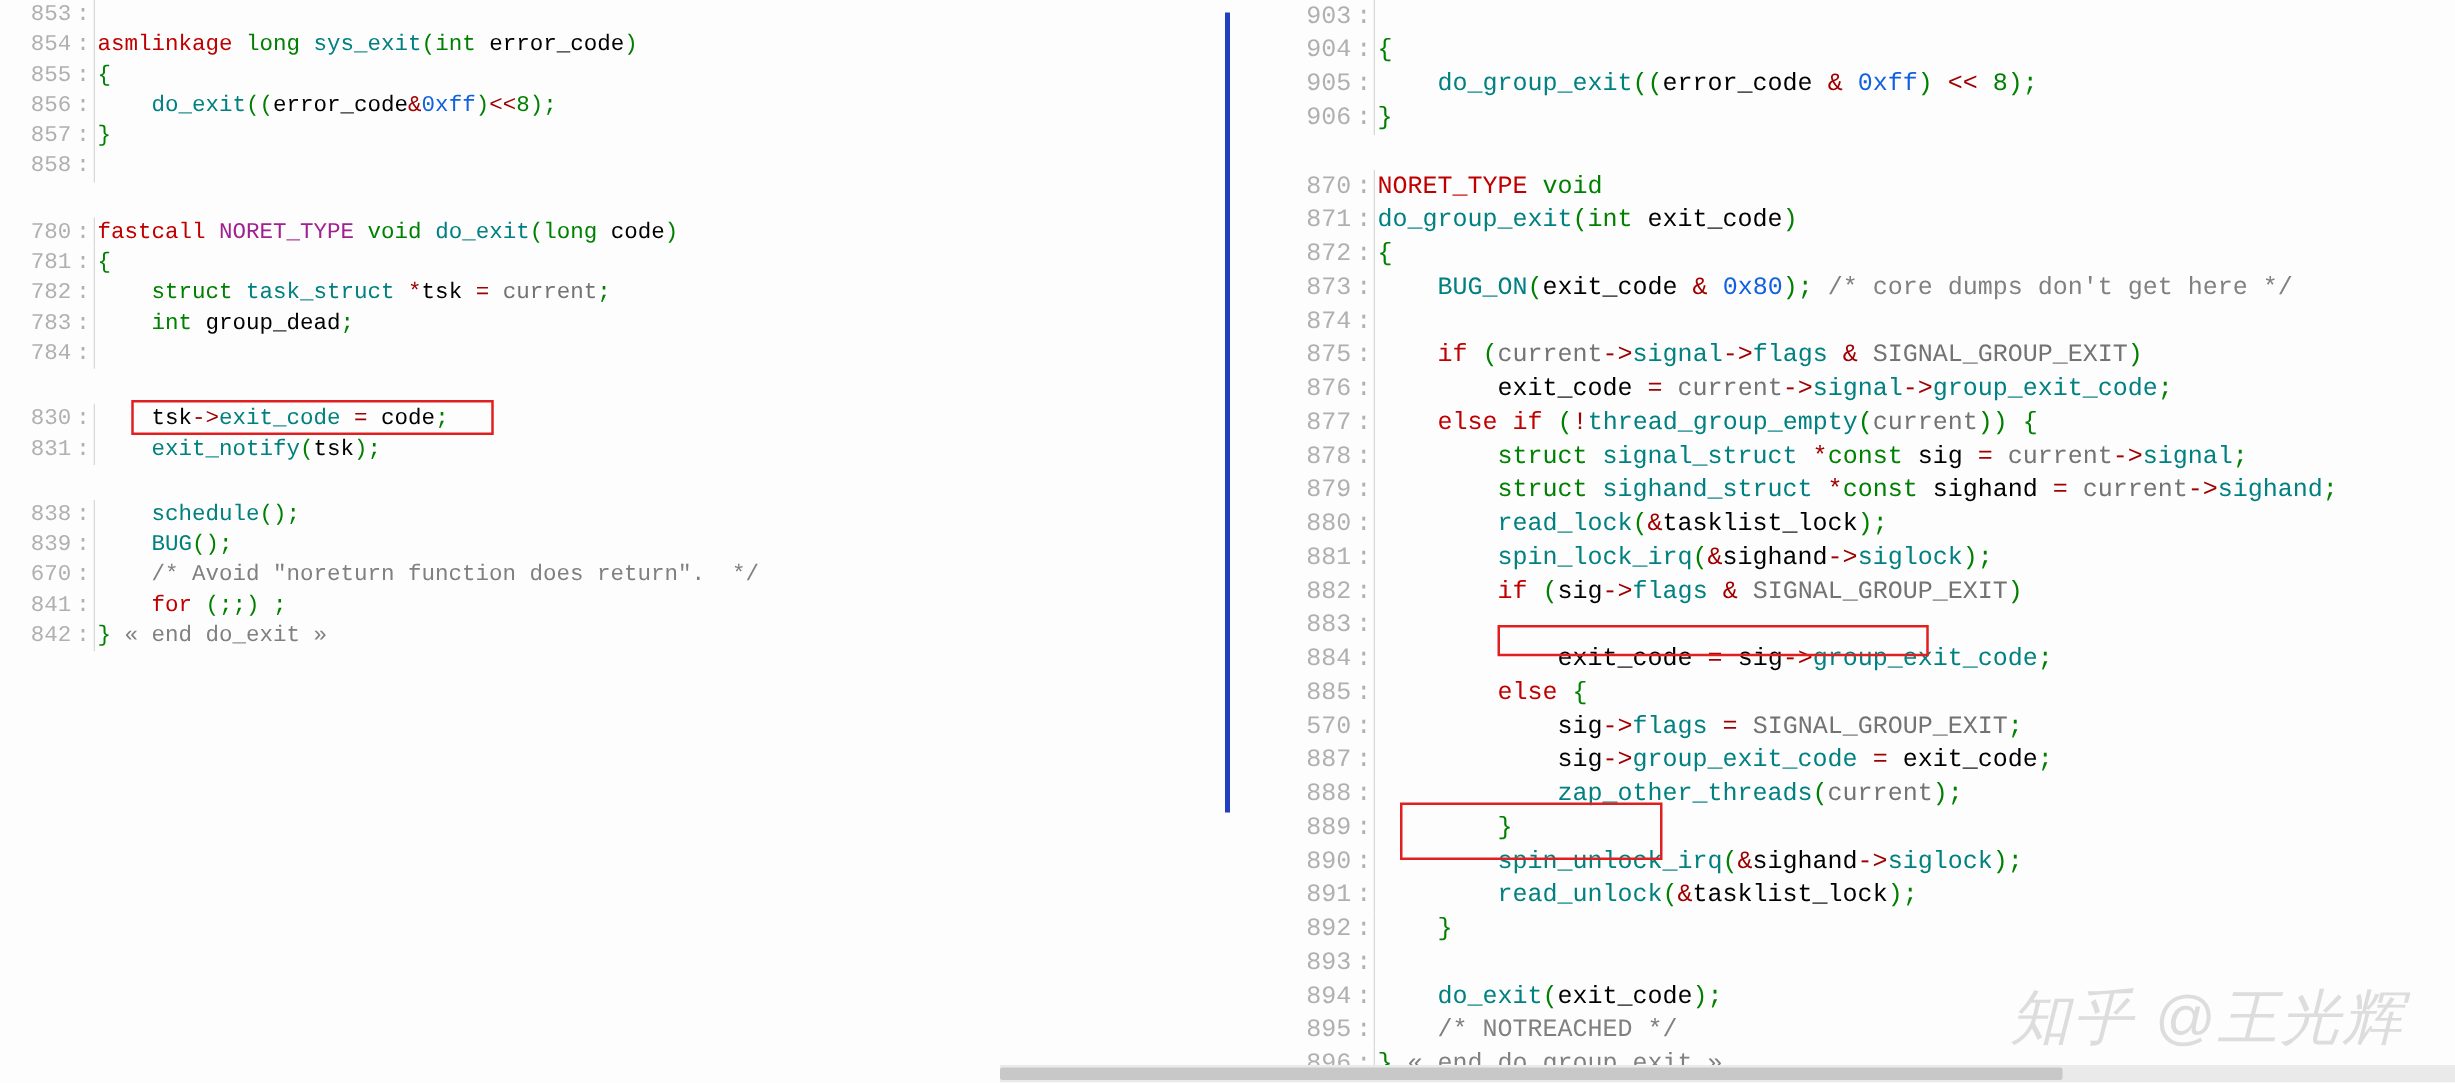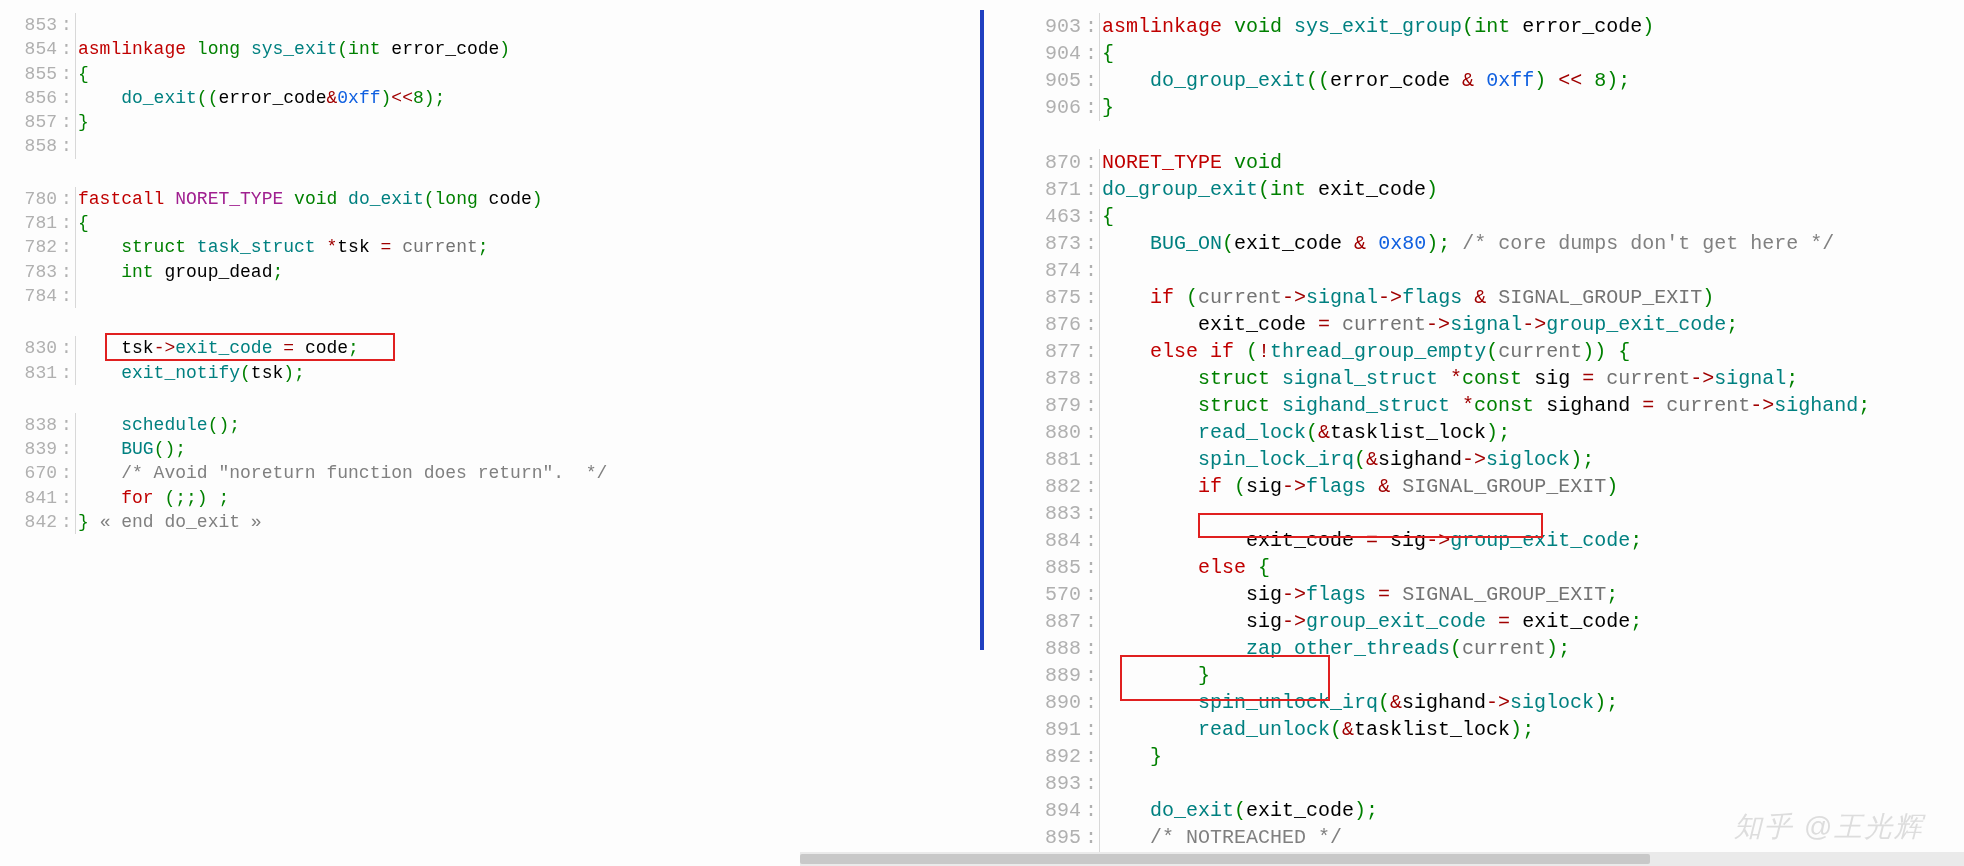--- a/index.html
+++ b/index.html
@@ -12,21 +12,21 @@
     position: relative;
     overflow: hidden;
   }
   .container {
     display: flex;
     width: 100%;
     height: 100%;
   }
   .pane {
     flex: 1;
-    padding: 13px;
+    padding: 0;
     position: relative;
     background: #fdfdfd;
   }
   .pane-left { padding-left: 5px; }
   .pane-right { padding-left: 5px; }
   .divider {
     width: 4px;
     background: #2040c0;
     margin: 0 40px;
     height: 640px;
@@ -86,21 +86,21 @@
   .red-box {
     position: absolute;
     border: 2px solid #e02020;
     pointer-events: none;
     z-index: 5;
   }
   .watermark {
     position: absolute;
     bottom: 20px;
     right: 40px;
-    font-size: 28px;
+    font-size: 48px;
     color: rgba(128,128,128,0.25);
     font-style: italic;
     font-family: 'Microsoft YaHei', sans-serif;
     pointer-events: none;
     z-index: 20;
     letter-spacing: 2px;
   }
   .scrollbar-h {
     position: absolute;
     bottom: 0;
@@ -155,31 +155,31 @@
       <div class="line"><span class="lineno">670</span><span class="colon">:</span><span class="vbar"></span><span class="code">    <span class="cmt">/* Avoid "noreturn function does return".  */</span></span></div>
       <div class="line"><span class="lineno">841</span><span class="colon">:</span><span class="vbar"></span><span class="code">    <span class="kw">for</span> <span class="paren">(</span><span class="semi">;;</span><span class="paren">)</span> <span class="semi">;</span></span></div>
       <div class="line"><span class="lineno">842</span><span class="colon">:</span><span class="vbar"></span><span class="code"><span class="brace">}</span> <span class="cmt">« end do_exit »</span></span></div>
     </div>
   </div>
 
   <div class="divider"></div>
 
   <div class="pane pane-right" style="font-size:20px;">
     <div class="code-block">
-      <div class="line"><span class="lineno">903</span><span class="colon">:</span><span class="vbar"></span><span class="code"><span class="kw">asmlinkage</span> <span class="type">void</span> <span class="teal">sys_exit_group</span><span class="paren">(</span><span class="type">int</span> <span class="id">error_code</span><span class="paren">)</span></span></div>
+      <div class="line"><span class="lineno">903</span><span class="colon">:</span><span class="vbar"></span></div>
       <div class="line"><span class="lineno">904</span><span class="colon">:</span><span class="vbar"></span><span class="code"><span class="brace">{</span></span></div>
       <div class="line"><span class="lineno">905</span><span class="colon">:</span><span class="vbar"></span><span class="code">    <span class="teal">do_group_exit</span><span class="paren">((</span><span class="id">error_code</span> <span class="op">&amp;</span> <span class="hex">0xff</span><span class="paren">)</span> <span class="op">&lt;&lt;</span> <span class="num">8</span><span class="paren">)</span><span class="semi">;</span></span></div>
       <div class="line"><span class="lineno">906</span><span class="colon">:</span><span class="vbar"></span><span class="code"><span class="brace">}</span></span></div>
       <div class="line"><span class="lineno"></span><span class="colon"></span><span class="vbar"></span></div>
     </div>
 
     <div class="code-block" style="position:relative;">
       <div class="line"><span class="lineno">870</span><span class="colon">:</span><span class="vbar"></span><span class="code"><span class="macro" style="color:#c00000;">NORET_TYPE</span> <span class="type">void</span></span></div>
       <div class="line"><span class="lineno">871</span><span class="colon">:</span><span class="vbar"></span><span class="code"><span class="teal">do_group_exit</span><span class="paren">(</span><span class="type">int</span> <span class="id">exit_code</span><span class="paren">)</span></span></div>
-      <div class="line"><span class="lineno">463</span><span class="colon">:</span><span class="vbar"></span><span class="code"><span class="brace">{</span></span></div>
+      <div class="line"><span class="lineno">872</span><span class="colon">:</span><span class="vbar"></span><span class="code"><span class="brace">{</span></span></div>
       <div class="line"><span class="lineno">873</span><span class="colon">:</span><span class="vbar"></span><span class="code">    <span class="teal">BUG_ON</span><span class="paren">(</span><span class="id">exit_code</span> <span class="op">&amp;</span> <span class="hex">0x80</span><span class="paren">)</span><span class="semi">;</span> <span class="cmt">/* core dumps don't get here */</span></span></div>
       <div class="line"><span class="lineno">874</span><span class="colon">:</span><span class="vbar"></span></div>
       <div class="line"><span class="lineno">875</span><span class="colon">:</span><span class="vbar"></span><span class="code">    <span class="kw">if</span> <span class="paren">(</span><span class="red-id">current</span><span class="op">-&gt;</span><span class="teal">signal</span><span class="op">-&gt;</span><span class="teal">flags</span> <span class="op">&amp;</span> <span class="red-id">SIGNAL_GROUP_EXIT</span><span class="paren">)</span></span></div>
       <div class="line"><span class="lineno">876</span><span class="colon">:</span><span class="vbar"></span><span class="code">        <span class="id">exit_code</span> <span class="op">=</span> <span class="red-id">current</span><span class="op">-&gt;</span><span class="teal">signal</span><span class="op">-&gt;</span><span class="teal">group_exit_code</span><span class="semi">;</span></span></div>
       <div class="line"><span class="lineno">877</span><span class="colon">:</span><span class="vbar"></span><span class="code">    <span class="kw">else</span> <span class="kw">if</span> <span class="paren">(</span><span class="op">!</span><span class="teal">thread_group_empty</span><span class="paren">(</span><span class="red-id">current</span><span class="paren">))</span> <span class="brace">{</span></span></div>
       <div class="line"><span class="lineno">878</span><span class="colon">:</span><span class="vbar"></span><span class="code">        <span class="type">struct</span> <span class="teal">signal_struct</span> <span class="op">*</span><span class="type">const</span> <span class="id">sig</span> <span class="op">=</span> <span class="red-id">current</span><span class="op">-&gt;</span><span class="teal">signal</span><span class="semi">;</span></span></div>
       <div class="line"><span class="lineno">879</span><span class="colon">:</span><span class="vbar"></span><span class="code">        <span class="type">struct</span> <span class="teal">sighand_struct</span> <span class="op">*</span><span class="type">const</span> <span class="id">sighand</span> <span class="op">=</span> <span class="red-id">current</span><span class="op">-&gt;</span><span class="teal">sighand</span><span class="semi">;</span></span></div>
       <div class="line"><span class="lineno">880</span><span class="colon">:</span><span class="vbar"></span><span class="code">        <span class="teal">read_lock</span><span class="paren">(</span><span class="op">&amp;</span><span class="id">tasklist_lock</span><span class="paren">)</span><span class="semi">;</span></span></div>
       <div class="line"><span class="lineno">881</span><span class="colon">:</span><span class="vbar"></span><span class="code">        <span class="teal">spin_lock_irq</span><span class="paren">(</span><span class="op">&amp;</span><span class="id">sighand</span><span class="op">-&gt;</span><span class="teal">siglock</span><span class="paren">)</span><span class="semi">;</span></span></div>
       <div class="line"><span class="lineno">882</span><span class="colon">:</span><span class="vbar"></span><span class="code">        <span class="kw">if</span> <span class="paren">(</span><span class="id">sig</span><span class="op">-&gt;</span><span class="teal">flags</span> <span class="op">&amp;</span> <span class="red-id">SIGNAL_GROUP_EXIT</span><span class="paren">)</span></span></div>

